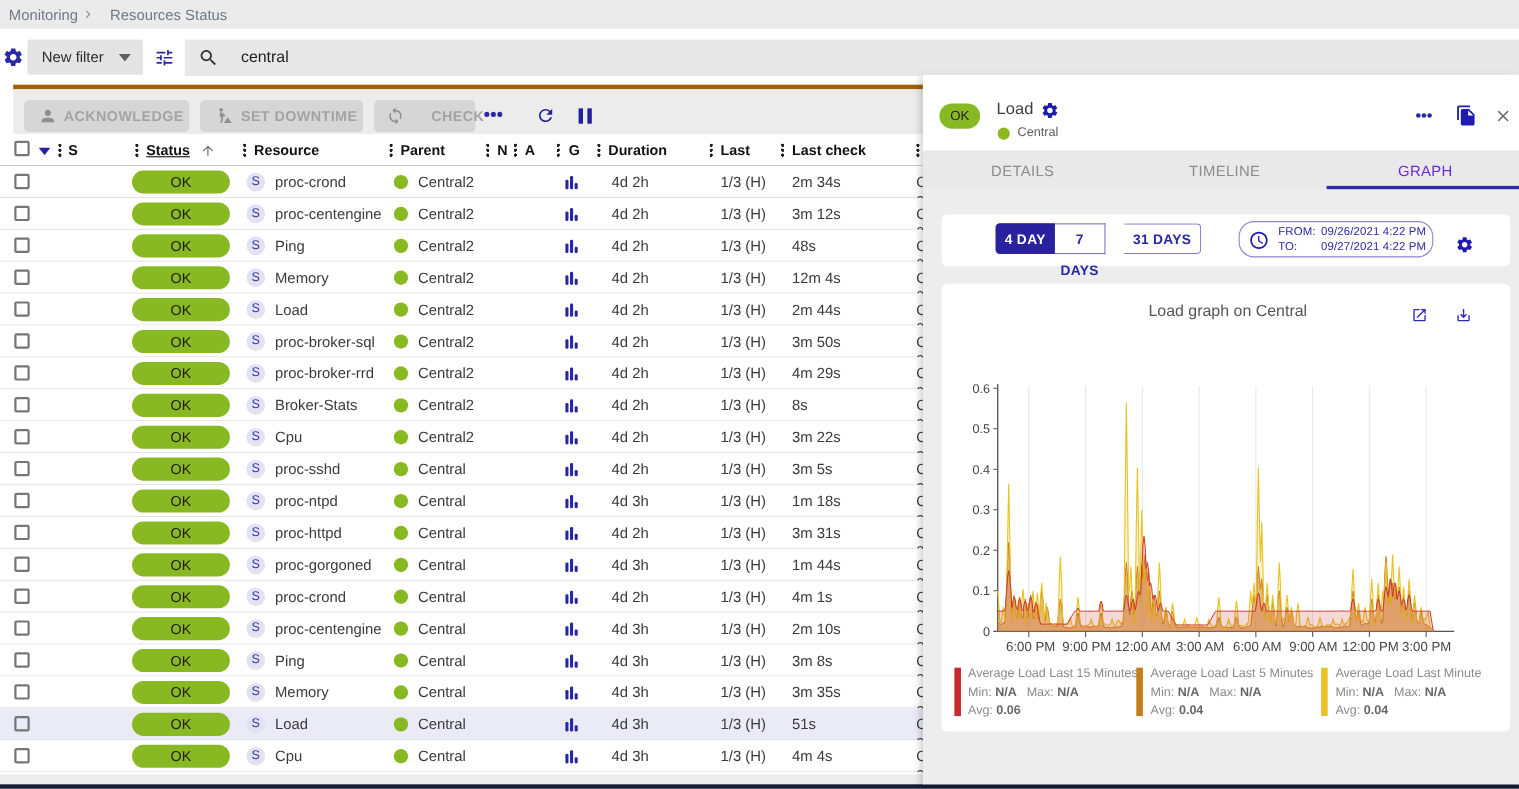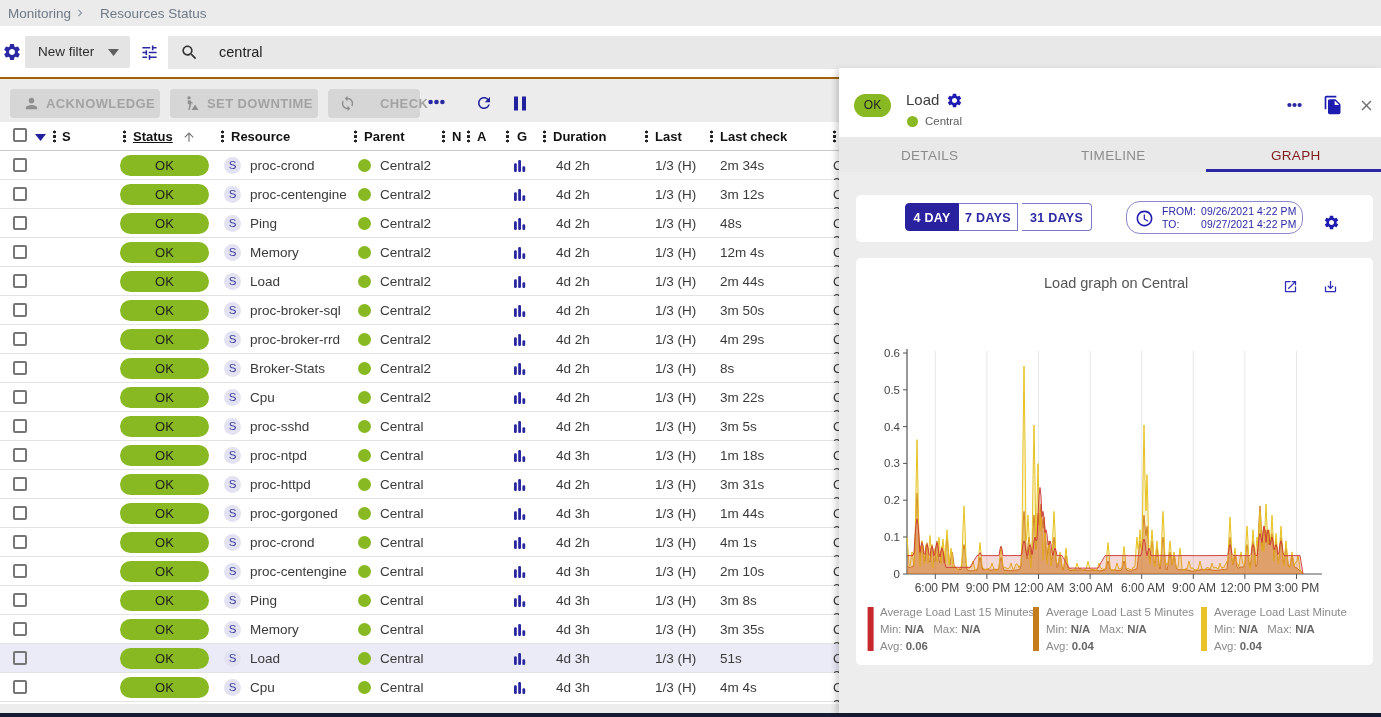--- a/index.html
+++ b/index.html
@@ -5,21 +5,21 @@
 html,body{width:1381px;height:717px;overflow:hidden;background:#fff;
 font-family:"Liberation Sans",sans-serif;}
 .abs{position:absolute;}
 
 #crumb{position:absolute;left:0;top:0;width:1381px;height:26px;background:#ebebeb;
 color:#6e7887;font-size:13.5px;}
 #crumb span{position:absolute;top:6px;}
 #searchbar{position:absolute;left:0;top:35px;width:1381px;height:34px;background:#fff;}
 #newfilter{position:absolute;left:25px;top:1px;width:105px;height:32px;background:#e4e4e4;
 border-radius:2px;color:#2c2c2c;font-size:13.5px;line-height:32px;text-align:left;padding-left:13px;}
-#toolbar{position:absolute;left:0;top:77px;width:839px;height:45px;background:#ececec;border-top:2px solid #a16207;}
+#toolbar{position:absolute;left:12px;top:77px;width:839px;height:45px;background:#ececec;border-top:4px solid #a16207;}
 .dbtn{position:absolute;top:10px;height:29px;background:#d6d6d6;border-radius:4px;
 color:#a3a3a3;font-size:13px;font-weight:bold;letter-spacing:.4px;line-height:29px;}
 
 #thead{position:absolute;left:0;top:122px;width:843px;height:29px;background:#fff;
 border-bottom:1px solid #c9c9c9;font-size:13px;font-weight:bold;color:#111;}
 .hcell{position:absolute;top:7px;}
 .hdots{position:absolute;top:8px;width:3px;height:13px;
 background-image:radial-gradient(circle at 1.5px 2px, #222 1.4px, transparent 1.6px),
 radial-gradient(circle at 1.5px 6.5px, #222 1.4px, transparent 1.6px),
 radial-gradient(circle at 1.5px 11px, #222 1.4px, transparent 1.6px);}
@@ -55,21 +55,21 @@
 border-radius:12px;color:#222;font-size:12px;text-align:center;line-height:23px;}
 #ptitle{position:absolute;left:67px;top:23px;font-size:15px;color:#3c3c3c;}
 #pdot2{position:absolute;left:68px;top:48px;width:11px;height:11px;border-radius:50%;background:#88b922;}
 #pcentral{position:absolute;left:86px;top:47px;font-size:11.5px;color:#5d5d5d;}
 
 #timecard{position:absolute;left:17px;top:127px;width:517px;height:47px;background:#fff;border-radius:5px;}
 .tbgroup{position:absolute;left:49px;top:8px;height:28px;font-size:12.5px;font-weight:bold;letter-spacing:.3px;}
 .tb{position:absolute;top:0;height:28px;line-height:28px;text-align:center;color:#2a28a3;
 border:1px solid #7b7ac8;}
 #tb1{left:0;width:54px;background:#29219d;color:#fff;border-color:#29219d;border-radius:4px 0 0 4px;}
-#tb2{left:54px;width:59px;border-left:none;}
+#tb2{left:54px;width:46px;border-left:none;}
 #tb3{left:117px;width:70px;border-left:none;border-radius:0 4px 4px 0;}
 #fromto{position:absolute;left:270px;top:6px;width:177px;height:33px;border:1px solid #8a89cc;border-radius:14px;white-space:nowrap;}
 .ftlabel{position:absolute;font-size:10.4px;color:#2a28a3;letter-spacing:.1px;}
 
 #gcard{position:absolute;left:17px;top:190px;width:517px;height:407px;background:#fff;border-radius:5px;}
 #gtitle{position:absolute;left:188px;top:17px;font-size:14.5px;color:#555;}
 #gsvg{position:absolute;left:0;top:0;width:517px;height:407px;}
 .icn{position:absolute;}
 </style></head>
 <body>
@@ -505,21 +505,21 @@
   <svg class="abs" style="left:484px;top:27px;" width="20" height="20" viewBox="0 0 24 24">
         <path d="M16 1H4c-1.1 0-2 .9-2 2v14h2V3h12V1zm-1 4l6 6v10c0 1.1-.9 2-2 2H7.99C6.89 23 6 22.1 6 21l.01-14c0-1.1.89-2 1.99-2h7zm-1 7h5.5L14 6.5V12z" fill="#1d1bb0"></path>
       </svg>
   <svg class="abs" style="left:519px;top:29px;" width="17" height="17" viewBox="0 0 24 24">
         <path d="M19 6.41L17.59 5 12 10.59 6.41 5 5 6.41 10.59 12 5 17.59 6.41 19 12 13.41 17.59 19 19 17.59 13.41 12z" fill="#6f6f6f"></path>
       </svg>
  </div>
  <div id="ptabs">
   <span class="tab" style="left:62px;">DETAILS</span>
   <span class="tab" style="left:242px;">TIMELINE</span>
-  <span class="tab" style="left:432px;color:#7f1d1d;">GRAPH</span>
+  <span class="tab" style="left:432px;color:#6d28d9;">GRAPH</span>
  </div>
  <div id="tabline"></div>
  <div id="timecard">
   <div class="tbgroup">
    <span class="tb" id="tb1">4 DAY</span>
    <span class="tb" id="tb2">7 DAYS</span>
    <span class="tb" id="tb3">31 DAYS</span>
   </div>
   <div id="fromto">
    <svg class="abs" style="left:8px;top:7px;" width="19" height="19" viewBox="0 0 24 24">

